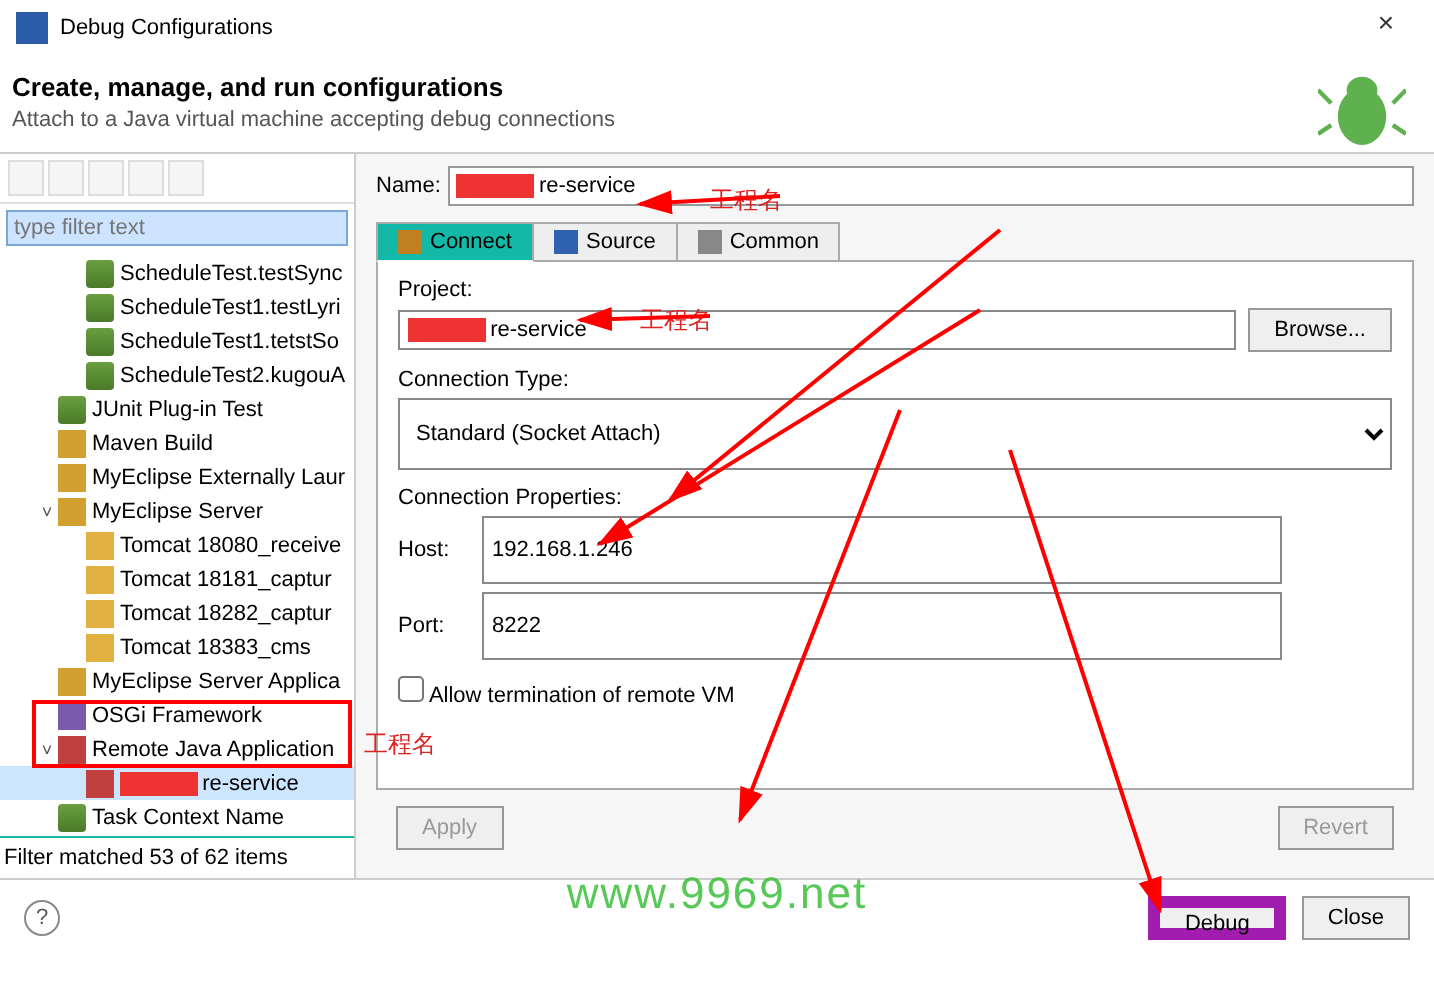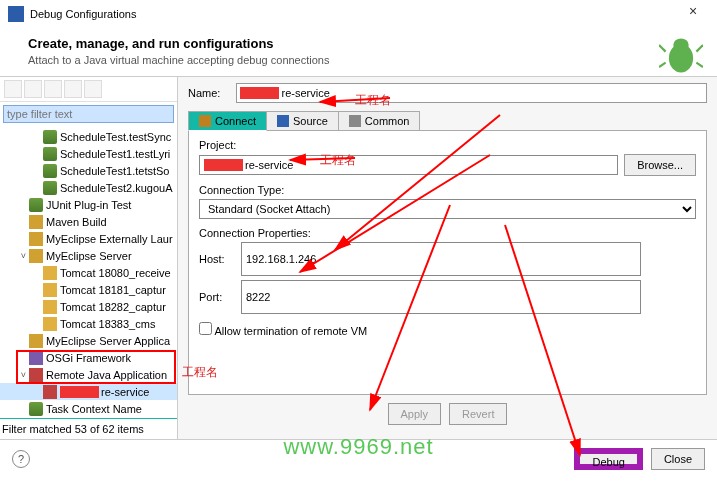--- a/index.html
+++ b/index.html
@@ -1,21 +1,21 @@
 <!DOCTYPE html>
 <html><head>
 <meta charset="utf-8">
 <style>
 *{box-sizing:border-box;margin:0;padding:0;font-family:"Segoe UI",Tahoma,sans-serif;font-size:11px}
 body{background:#fff;width:717px;height:500px;overflow:hidden;position:relative}
 .titlebar{height:28px;display:flex;align-items:center;padding:12px 8px;background:#fff}
 .titlebar .ticon{width:16px;height:16px;background:#2a5caa;margin-right:6px}
 .titlebar .ttext{flex:1;color:#000}
 .titlebar .close{width:32px;height:22px;text-align:center;font-size:14px;color:#333;cursor:pointer}
-.header{padding:8px 28px 10px;border-bottom:1px solid #ccc;position:relative;background:#fff}
+.header{padding:8px 6px 10px;border-bottom:1px solid #ccc;position:relative;background:#fff}
 .header h1{font-size:13px;font-weight:bold;margin-bottom:3px}
 .header p{color:#555}
 .bug{position:absolute;right:14px;top:6px;width:44px;height:44px}
 .body{display:flex;height:362px}
 .left{width:178px;border-right:1px solid #ccc;display:flex;flex-direction:column;background:#fff}
 .toolbar{display:flex;gap:2px;padding:3px 4px;border-bottom:1px solid #e0e0e0}
 .tbtn{width:18px;height:18px;border:1px solid #ddd;background:#f5f5f5}
 .filter{margin:3px;padding:2px 3px;border:1px solid #7aa7d8;background:#cce4ff;width:calc(100% - 6px)}
 .tree{flex:1;overflow:hidden;padding:2px 0}
 .node{display:flex;align-items:center;height:17px;padding-left:4px;white-space:nowrap;overflow:hidden}
@@ -24,39 +24,39 @@
 .ico{width:14px;height:14px;display:inline-block;margin-right:3px;flex-shrink:0}
 .ju{background:linear-gradient(#6a9e3e,#4a7a2a);border-radius:2px}
 .srv{background:#d0a030}
 .tom{background:#e0b040}
 .j2{background:#c04040}
 .osgi{background:#7a5aaa}
 .sel{background:#cde6ff}
 .redbox{position:absolute;border:2px solid red;pointer-events:none}
 .right{flex:1;padding:6px 10px;display:flex;flex-direction:column;background:#f6f6f6}
 .namerow{display:flex;align-items:center;margin-bottom:5px}
-.namerow label{margin-right:16px}
+.namerow label{margin-right:4px}
 .namerow .nval{flex:1;border:1px solid #999;background:#fff;height:20px;display:flex;align-items:center;padding:0 3px}
 .red{background:#e33;color:#e33;padding:0 18px;margin-right:2px}
 .tabs{display:flex;margin-top:3px}
 .tab{padding:3px 10px;border:1px solid #aaa;background:#eee;margin-right:-1px;display:flex;align-items:center;gap:4px}
 .tab.active{background:#14b8a6;border-bottom:1px solid #fff;position:relative;z-index:2}
 .tabico{width:12px;height:12px;display:inline-block}
 .pane{border:1px solid #aaa;background:#fff;flex:1;padding:8px 10px;margin-top:-1px}
 .fld{margin-bottom:8px}
 .fld label{display:block;margin-bottom:3px}
 .row{display:flex;gap:6px;align-items:center}
 .txt{flex:1;border:1px solid #888;background:#fff;height:20px;padding:0 4px;display:flex;align-items:center}
 .btn{border:1px solid #999;background:#efefef;padding:2px 12px;height:22px;cursor:pointer}
-.sel2{width:100%;border:1px solid #888;height:20px;padding:0 4px;background:#fff}
+.sel2{width:100%;border:1px solid #888;height:36px;padding:0 4px;background:#fff}
 .grp{margin-top:4px}
 .hlbl{display:inline-block;width:36px}
 .hin{border:1px solid #888;height:20px;padding:16px 4px;width:400px}
 .chk{margin-top:8px}
-.footrow{display:flex;justify-content:center;gap:8px;padding:8px 10px}
+.footrow{display:flex;justify-content:space-between;gap:8px;padding:8px 10px}
 .footrow .btn[disabled]{color:#999}
 .bottombar{border-top:1px solid #ccc;padding:8px 12px;display:flex;justify-content:space-between;align-items:center}
 .help{width:18px;height:18px;border:1px solid #888;border-radius:50%;text-align:center;line-height:16px;color:#555;cursor:pointer}
 .annot{position:absolute;color:#d22;font-size:12px;pointer-events:none}
 .watermark{position:absolute;left:50%;transform:translateX(-50%);bottom:40px;font-size:22px;color:#3bbf3b;opacity:.85;letter-spacing:1px;pointer-events:none}
 svg.arrows{position:absolute;top:0;left:0;pointer-events:none}
 </style>
 </head>
 <body>
 

